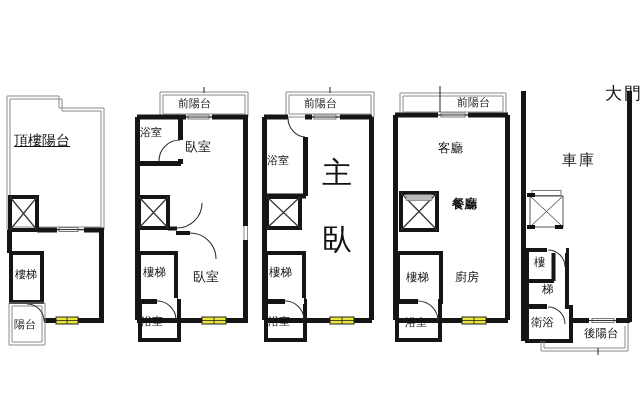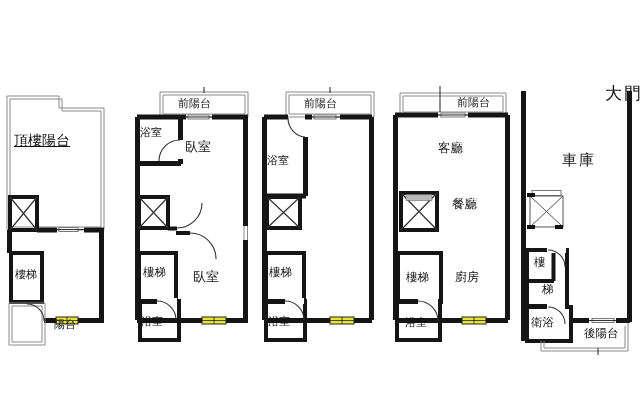--- a/index.html
+++ b/index.html
@@ -141,37 +141,38 @@
       <rect class="slide" x="592" y="318.5" width="22" height="4"></rect>
       <path class="arc" d="M589,320.5 H616"></path>
       <path class="thin" d="M541,341 V351 H628 V323"></path>
       <path class="thin" d="M544,341 V348 H625 V326"></path>
       <path class="arc" d="M598,348 V355"></path>
     </g>
   </svg>
 
   <span class="lbl" style="left:14px;  top:133px; font-size:14px;text-decoration:underline;">頂樓陽台</span>
   <span class="lbl" style="left:15px;  top:269px; font-size:11px;">樓梯</span>
-  <span class="lbl" style="left:14px;  top:319px; font-size:11px;margin-left:40px;">陽台</span>
+  <span class="lbl" style="left:14px;  top:319px; font-size:11px;">陽台</span>
 
   <span class="lbl" style="left:178px; top:98px;  font-size:11px;">前陽台</span>
   <span class="lbl" style="left:140px; top:127px; font-size:11px;">浴室</span>
   <span class="lbl" style="left:185px; top:140px; font-size:13px;">臥室</span>
   <span class="lbl" style="left:143px; top:266px; font-size:11.5px;">樓梯</span>
   <span class="lbl" style="left:193px; top:270px; font-size:13px;">臥室</span>
   <span class="lbl" style="left:141px; top:316px; font-size:11px;">浴室</span>
 
   <span class="lbl" style="left:304px; top:98px;  font-size:11px;">前陽台</span>
   <span class="lbl" style="left:267px; top:155px; font-size:11px;">浴室</span>
+  <span class="lbl big vstack" style="left:321px; top:140px; font-size:30px;">主臥</span>
   <span class="lbl" style="left:269px; top:266px; font-size:11.5px;">樓梯</span>
   <span class="lbl" style="left:268px; top:316px; font-size:11px;">浴室</span>
 
   <span class="lbl" style="left:457px; top:97px;  font-size:11px;">前陽台</span>
   <span class="lbl" style="left:438px; top:141px; font-size:12.5px;">客廳</span>
-  <span class="lbl" style="left:452px; top:197px; font-size:12.5px;">餐廳</span>
+  <span class="lbl" style="left:452px; top:197px; font-size:12.5px;font-weight:bold;">餐廳</span>
   <span class="lbl" style="left:406px; top:271px; font-size:11.5px;">樓梯</span>
   <span class="lbl" style="left:455px; top:271px; font-size:12px;">廚房</span>
   <span class="lbl" style="left:405px; top:317px; font-size:11px;">浴室</span>
 
   <span class="lbl big" style="left:561px; top:84px;  font-size:17px; letter-spacing:2px;margin-left:44px;">大門</span>
   <span class="lbl big" style="left:562px; top:152px; font-size:15px; letter-spacing:2px;">車庫</span>
   <span class="lbl" style="left:534px; top:256px; font-size:11.5px;">樓</span>
   <span class="lbl" style="left:542px; top:283px; font-size:11.5px;">梯</span>
   <span class="lbl" style="left:531px; top:316px; font-size:11.5px;text-align:right;">衛浴</span>
   <span class="lbl" style="left:584px; top:327px; font-size:11.5px;">後陽台</span>

